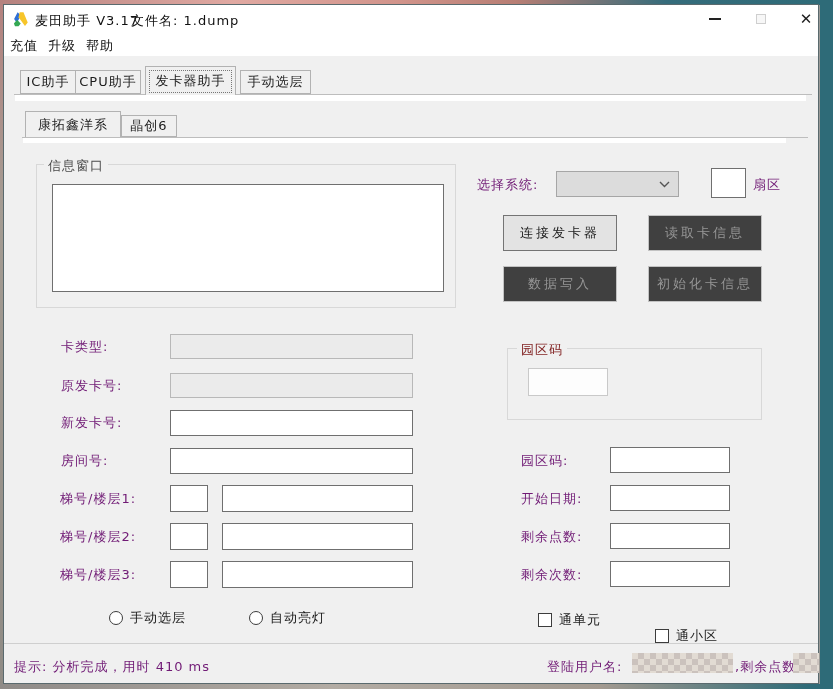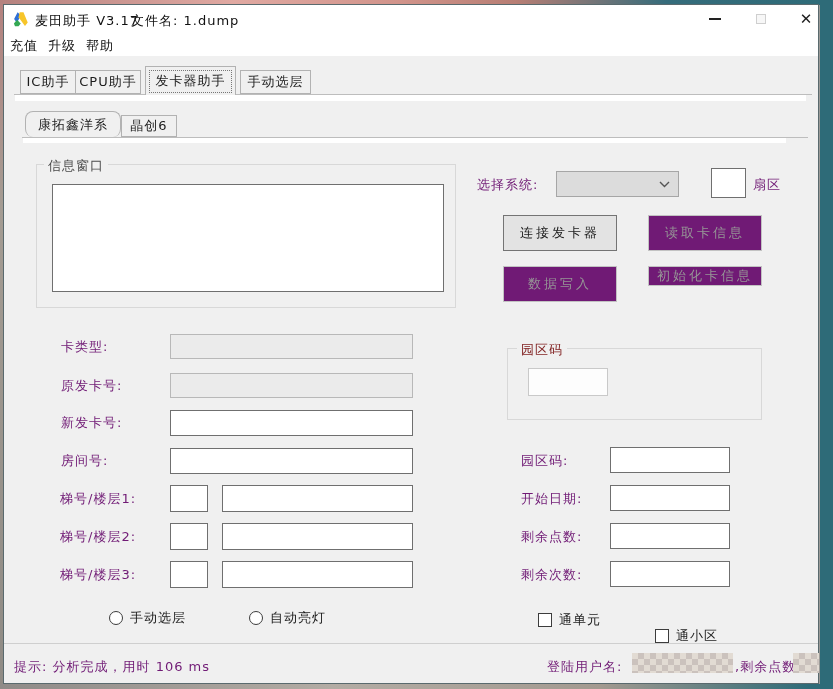--- a/index.html
+++ b/index.html
@@ -47,21 +47,21 @@
 
   
   .tb { background:#ffffff; border:1px solid #6f6f6f; font:inherit; letter-spacing:1px; padding:2px 4px; }
   .tb.ro { background:#ebebeb; border:1px solid #b8b8b8; }
   .tb.soft { background:#fdfdfd; border:1px solid #c9c9c9; }
   textarea.tb { resize:none; }
 
   
   .btn { display:flex; align-items:center; justify-content:center; font:inherit;
          background:#e3e3e3; border:1px solid #747474; color:#1c1c1c; letter-spacing:3px; cursor:default; }
-  .btn.disabled { background:#701a75; border:1px solid #c2c2c2; color:#969696; }
+  .btn.disabled { background:#404040; border:1px solid #c2c2c2; color:#969696; }
 
   
   .combo { background:#dcdcdc; border:1px solid #a6a6a6; display:flex; align-items:center; }
   .combo .chev { position:absolute; right:8px; top:9px; }
 
   .lbl { color:#701a75; height:17px; }
   .lbl-gray { color:#7f1d1d; }
 
   
   .radio-circle { width:14px; height:14px; border:1px solid #3c3c3c; border-radius:50%; background:#fff; display:inline-block; }
@@ -122,21 +122,21 @@
   <div class="abs tab sel" style="left:145px; width:91px;">
     <span class="focus-dots"></span>
     <span>发卡器助手</span>
   </div>
   <div class="abs tab unsel" style="left:240px; width:71px;">
     <span>手动选层</span>
   </div>
 
   <div class="abs" id="tabline-sub"></div>
   <div class="abs" id="tabwhite-sub"></div>
-  <div class="abs tab subtab sel" style="left:25px; width:96px;border-radius:8px;">
+  <div class="abs tab subtab sel" style="left:25px; width:96px;">
     <span>康拓鑫洋系</span>
   </div>
   <div class="abs tab subtab unsel" style="left:121px; width:56px;">
     <span>晶创6</span>
   </div>
 
   <div class="abs groupbox" style="left:36px; top:164px; width:420px; height:144px;"></div>
   <span class="abs group-label" style="left:44px; top:157px;">信息窗口</span>
   <textarea class="abs tb" style="left: 52px; top: 184px; width: 392px; height: 108px;"></textarea>
 
@@ -152,21 +152,21 @@
 
   <div class="abs btn" style="left:503px; top:215px; width:114px; height:36px;">
     <span>连接发卡器</span>
   </div>
   <div class="abs btn disabled" style="left:648px; top:215px; width:114px; height:36px;">
     <span>读取卡信息</span>
   </div>
   <div class="abs btn disabled" style="left:503px; top:266px; width:114px; height:36px;">
     <span>数据写入</span>
   </div>
-  <div class="abs btn disabled" style="left:648px; top:266px; width:114px; height:20px;">
+  <div class="abs btn disabled" style="left:648px; top:266px; width:114px; height:36px;">
     <span>初始化卡信息</span>
   </div>
 
   <span class="abs lbl" style="left:61px; top:338px;">卡类型:</span>
   <input class="abs tb ro" style="left: 170px; top: 334px; width: 243px; height: 25px;" value="">
 
   <span class="abs lbl" style="left:61px; top:377px;">原发卡号:</span>
   <input class="abs tb ro" style="left: 170px; top: 373px; width: 243px; height: 25px;" value="">
 
   <span class="abs lbl" style="left:61px; top:414px;">新发卡号:</span>
@@ -215,19 +215,19 @@
   <div class="abs choice" style="left:538px; top:611px;">
     <span class="check-square"></span>
     <span>通单元</span>
   </div>
   <div class="abs choice" style="left:655px; top:611px;margin-top:16px;">
     <span class="check-square"></span>
     <span>通小区</span>
   </div>
 
   <div class="abs" id="status-line"></div>
-  <span class="abs lbl" style="left:14px; top:658px;">提示: 分析完成，用时 106 ms</span>
+  <span class="abs lbl" style="left:14px; top:658px;">提示: 分析完成，用时 410 ms</span>
   <span class="abs lbl" style="left:547px; top:658px;">登陆用户名:</span>
   <div class="abs mosaic" style="left:632px; top:653px; width:101px; height:20px;"></div>
   <span class="abs lbl" style="left:735px; top:658px;">,剩余点数:</span>
   <div class="abs mosaic" style="left:793px; top:653px; width:26px; height:20px;"></div>
 
 </div>
 
 </body></html>

